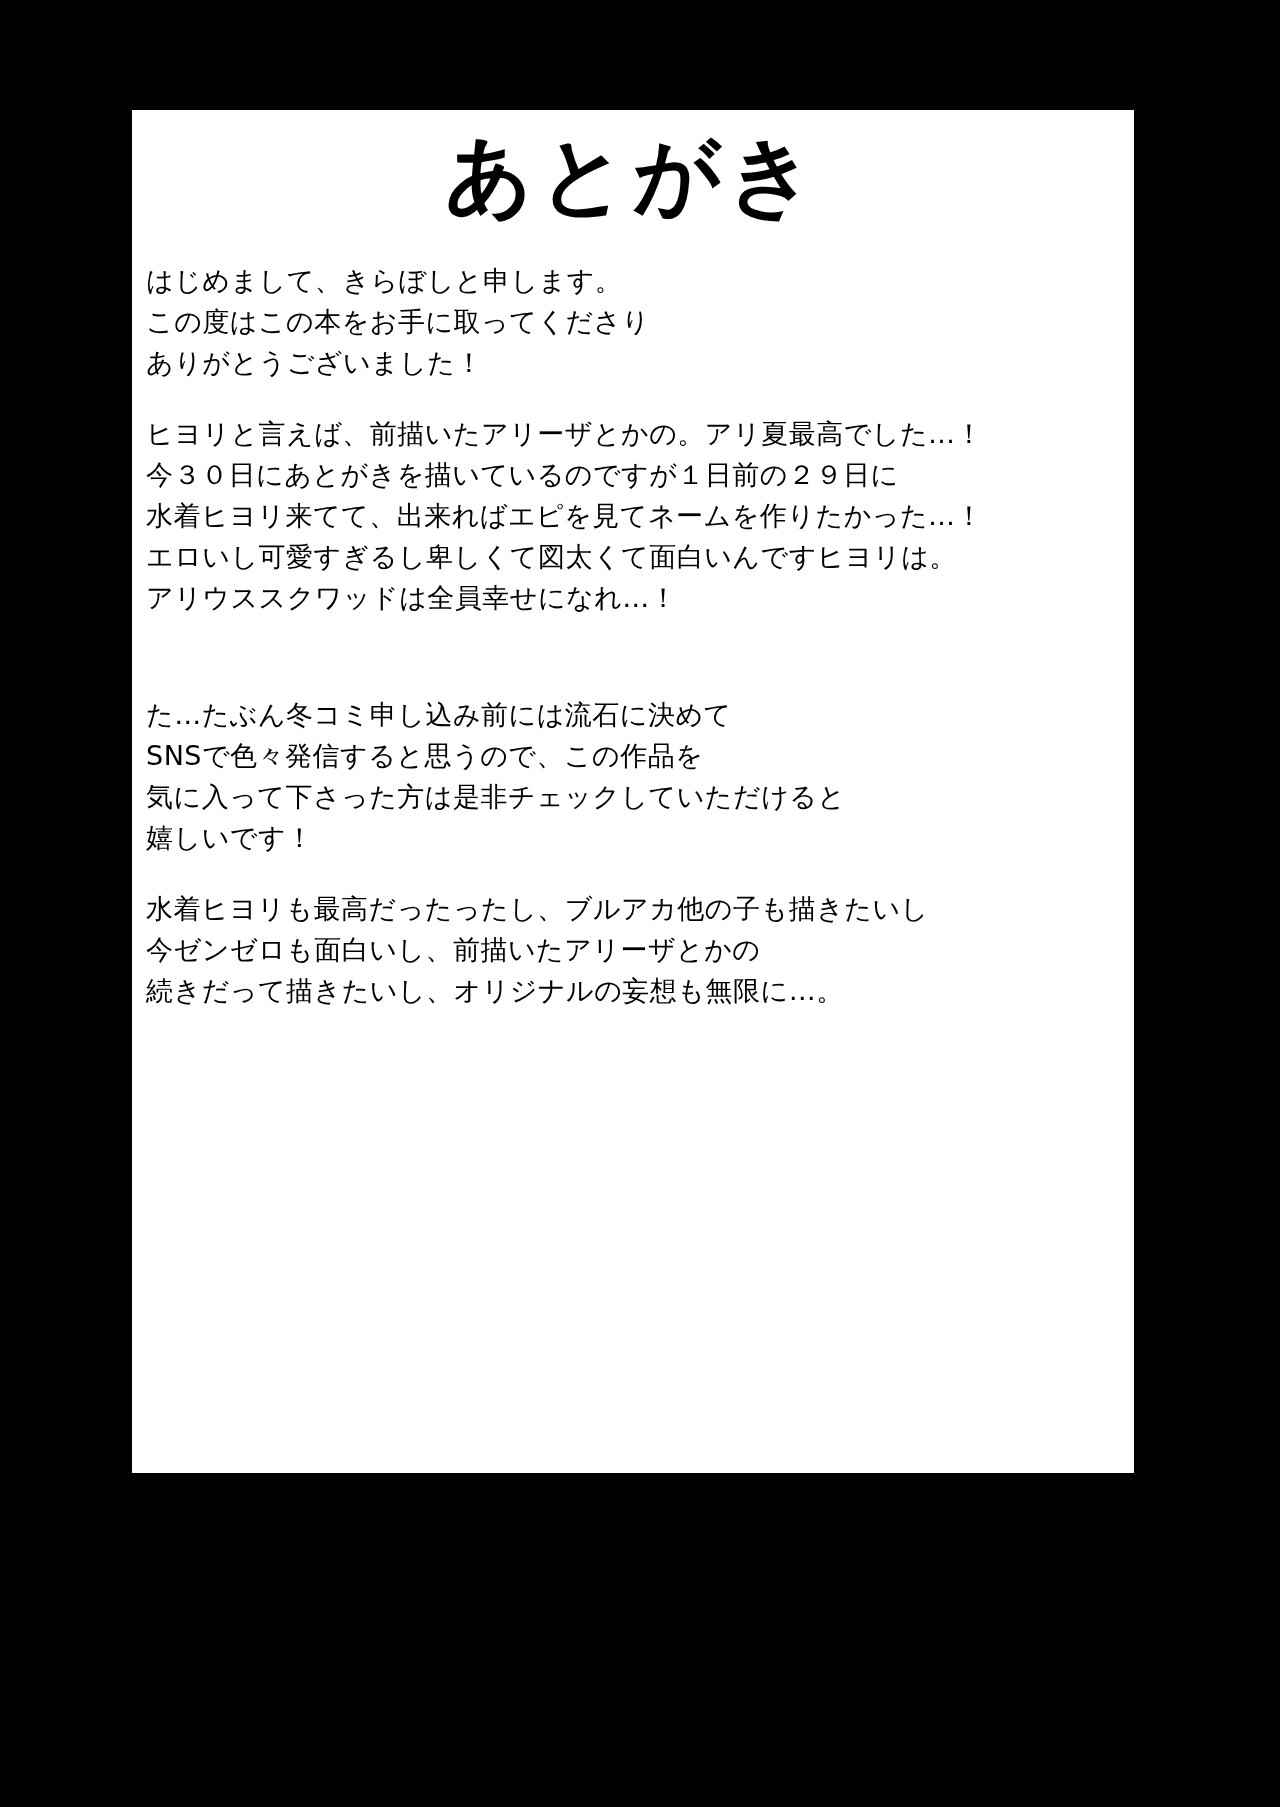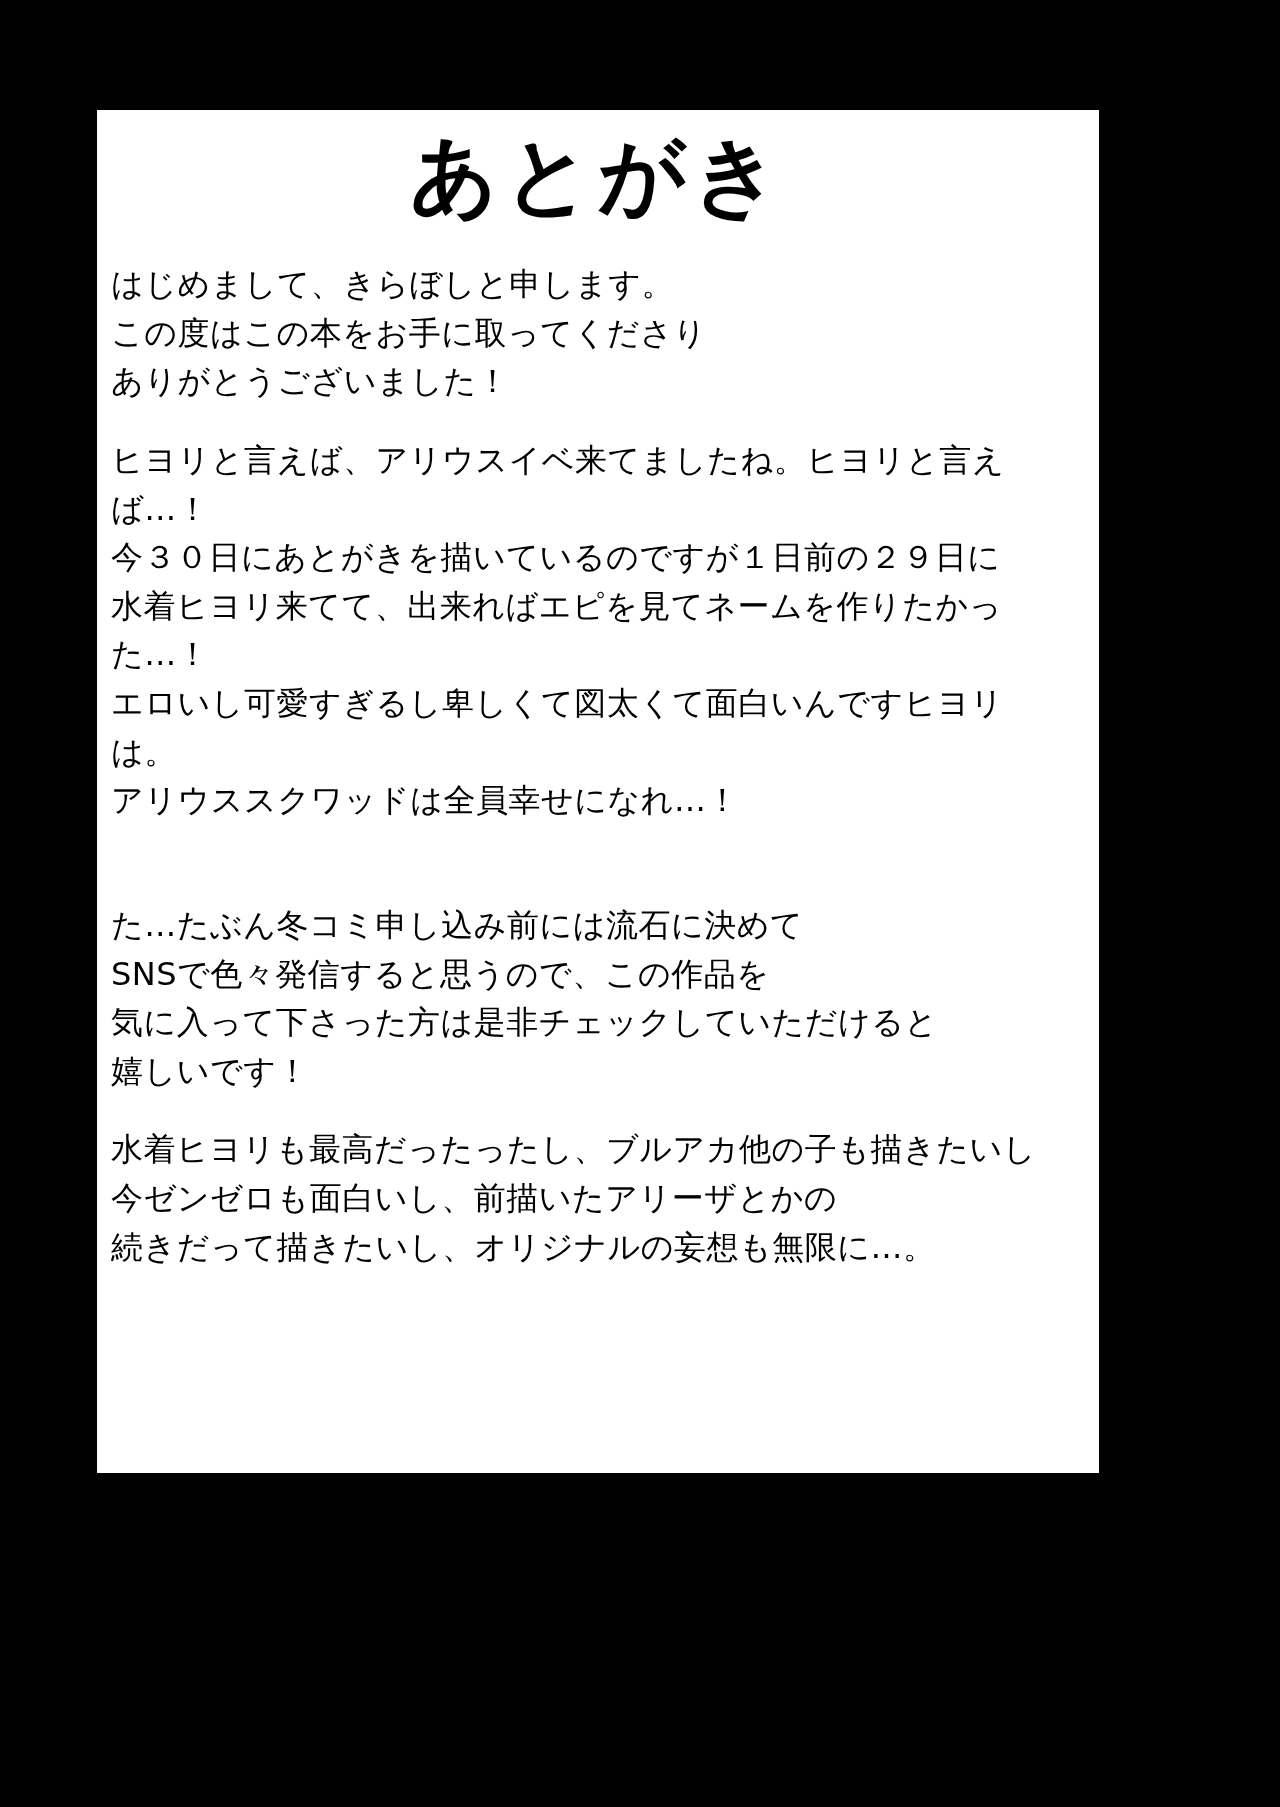--- a/index.html
+++ b/index.html
@@ -11,20 +11,21 @@
     width: 1280px;
     height: 1807px;
     font-family: "DejaVu Sans", "Liberation Sans", sans-serif;
   }
   .page {
     position: relative;
     width: 1232px;
     height: 1807px;
     background: #000000;
     box-sizing: border-box;
+    margin-left: 35px;
   }
   .paper {
     position: absolute;
     left: 97px;
     top: 110px;
     width: 1002px;
     height: 1363px;
     background: #ffffff;
     box-sizing: border-box;
   }
@@ -38,21 +39,21 @@
     margin: 0;
     padding-top: 22px;
     font-family: "DejaVu Sans", "Liberation Sans", sans-serif;
   }
   .body-block {
     margin-left: 14px;
     margin-right: 30px;
     padding-top: 42px;
   }
   .para {
-    font-size: 32px;
+    font-size: 27px;
     line-height: 1.52;
     color: #000000;
     letter-spacing: 0.5px;
     margin: 0 0 30px 0;
     white-space: pre-wrap;
     font-family: "DejaVu Sans", "Liberation Sans", sans-serif;
   }
   .para.gap-big {
     margin-bottom: 76px;
   }
@@ -60,21 +61,21 @@
 </head>
 <body>
 
 <div class="page">
   <div class="paper">
     <h1 class="title">あとがき</h1>
     <div class="body-block">
       <p class="para">はじめまして、きらぼしと申します。
 この度はこの本をお手に取ってくださり
 ありがとうございました！</p>
-      <p class="para gap-big">ヒヨリと言えば、アリウスイベ来てましたね。ヒヨリと言えば…！
+      <p class="para gap-big">ヒヨリと言えば、前描いたアリーザとかの。アリ夏最高でした…！
 今３０日にあとがきを描いているのですが１日前の２９日に
 水着ヒヨリ来てて、出来ればエピを見てネームを作りたかった…！
 エロいし可愛すぎるし卑しくて図太くて面白いんですヒヨリは。
 アリウススクワッドは全員幸せになれ…！</p>
       <p class="para">た…たぶん冬コミ申し込み前には流石に決めて
 SNSで色々発信すると思うので、この作品を
 気に入って下さった方は是非チェックしていただけると
 嬉しいです！</p>
       <p class="para">水着ヒヨリも最高だったったし、ブルアカ他の子も描きたいし
 今ゼンゼロも面白いし、前描いたアリーザとかの

